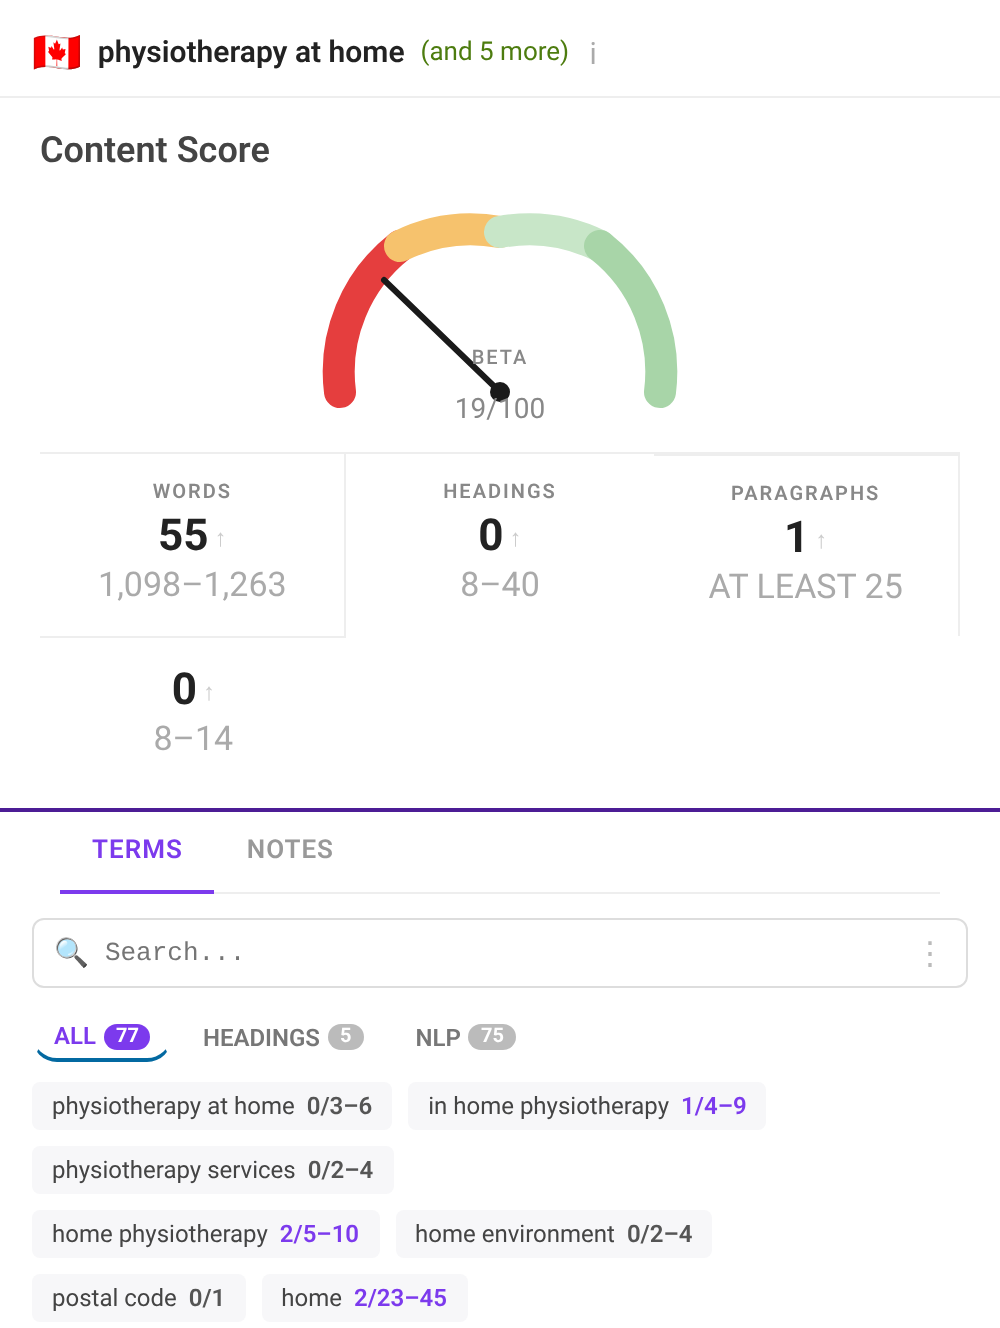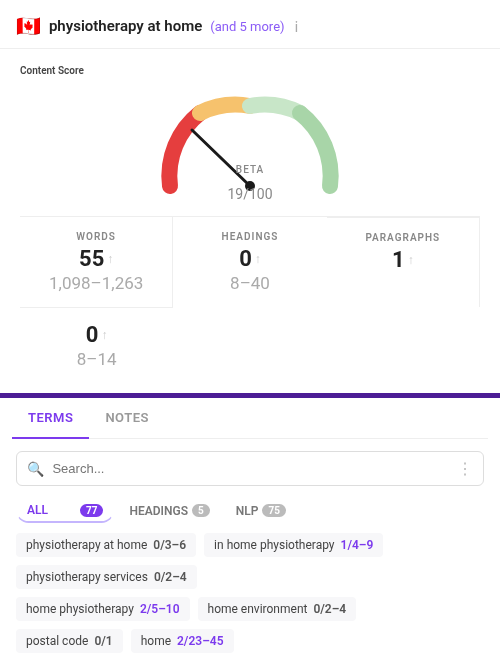--- a/index.html
+++ b/index.html
@@ -24,36 +24,36 @@
       font-size: 20px;
     }
 
     .header-title {
       font-weight: 600;
       font-size: 15px;
       color: #222;
     }
 
     .header-more {
-      color: #8b5cf6;
+      color: #4d7c0f;
       font-size: 13px;
     }
 
     .info-icon {
       color: #aaa;
       font-size: 15px;
       margin-left: 2px;
     }
 
     .content-score-section {
       padding: 16px 20px 10px 20px;
     }
 
     .content-score-title {
-      font-size: 10px;
+      font-size: 18px;
       font-weight: 600;
       color: #444;
       margin-bottom: 10px;
     }
 
     .gauge-container {
       display: flex;
       justify-content: center;
       align-items: flex-end;
       position: relative;
@@ -140,22 +140,22 @@
       font-size: 12px;
     }
 
     .stat-range {
       font-size: 17px;
       color: #aaa;
       margin-top: 2px;
     }
 
     .tabs-section {
-      border-top: 5px solid #4c1d95;
-      padding: 0 12px;
+      border-top: 2px solid #4c1d95;
+      padding: 0 30px;
     }
 
     .tabs {
       display: flex;
       gap: 0;
       border-bottom: 1px solid #eee;
     }
 
     .tab {
       padding: 12px 16px;
@@ -188,20 +188,21 @@
       font-size: 14px;
     }
 
     .search-input {
       flex: 1;
       border: none;
       outline: none;
       font-size: 13px;
       color: #555;
       background: transparent;
+      font-family: Liberation Mono, monospace;
     }
 
     .search-menu-icon {
       color: #bbb;
       font-size: 16px;
       cursor: pointer;
     }
 
     .filter-tabs {
       display: flex;
@@ -218,39 +219,38 @@
       border-radius: 20px;
       font-size: 12px;
       font-weight: 600;
       color: #777;
       cursor: pointer;
       border: 1px solid transparent;
     }
 
     .filter-tab.active {
       color: #7c3aed;
-      border-bottom: 2px solid #c4b5fd;
+      border-bottom: 2px solid #0369a1;
     }
 
     .filter-badge {
       background: #7c3aed;
       color: #fff;
       border-radius: 10px;
       font-size: 10px;
       padding: 1px 6px;
       font-weight: 700;
     }
 
     .filter-badge.gray {
       background: #bbb;
     }
 
     .filter-tab.active .filter-badge {
       background: #7c3aed;
-      margin-left: 28px;
     }
 
     .term-item {
       display: flex;
       align-items: center;
       gap: 6px;
       background: #f7f7f9;
       border-radius: 4px;
       padding: 5px 10px;
       font-size: 12px;
@@ -325,20 +325,21 @@
       <div class="stat-value">
         0 <span class="stat-arrow-up">↑</span>
       </div>
       <div class="stat-range">8–40</div>
     </div>
     <div class="stat-cell">
       <div class="stat-label">PARAGRAPHS</div>
       <div class="stat-value">
         1 <span class="stat-arrow-up">↑</span>
       </div>
+      <div class="stat-range">AT LEAST 25</div>
     </div>
     <div class="stat-cell">
       <div class="stat-value">
         0 <span class="stat-arrow-up">↑</span>
       </div>
       <div class="stat-range">8–14</div>
     </div>
   </div>
 </div>
 

